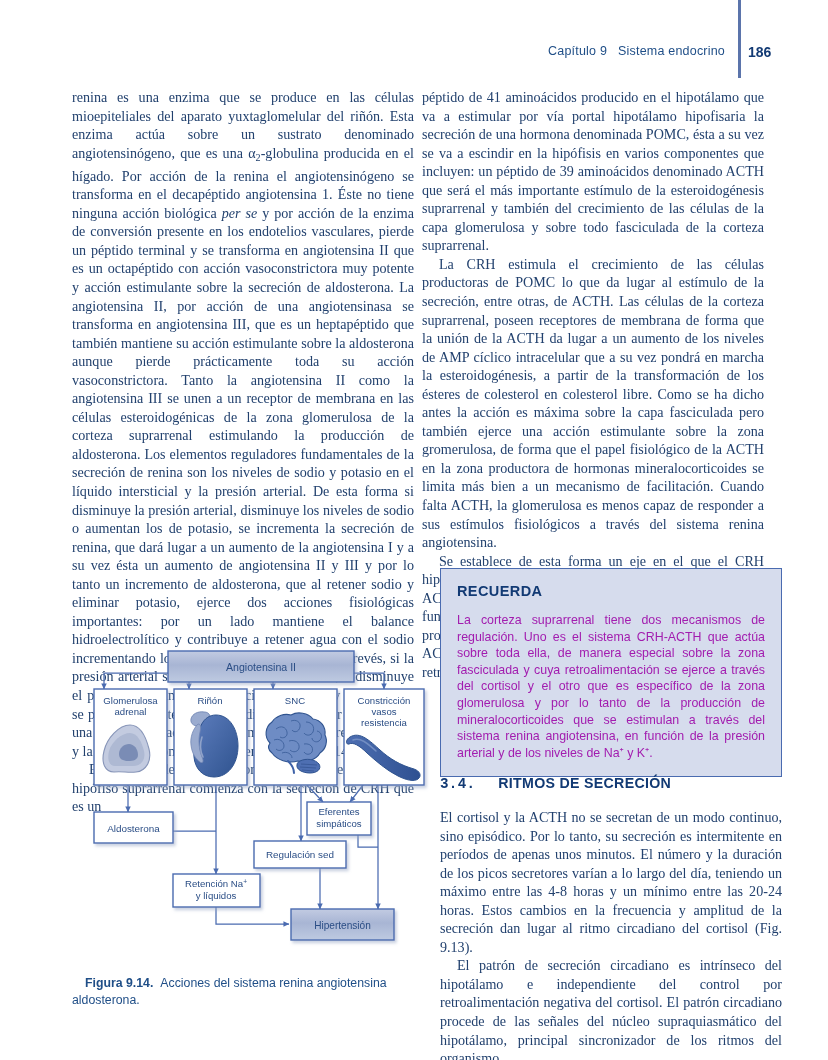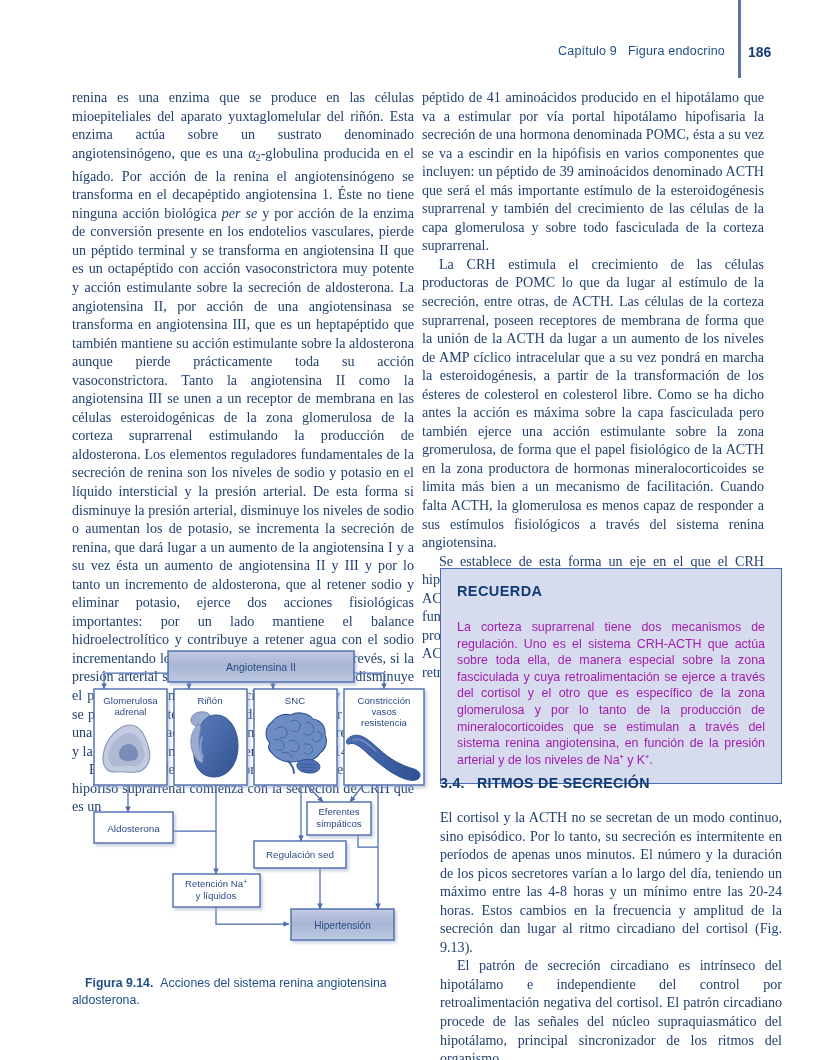--- a/index.html
+++ b/index.html
@@ -85,21 +85,21 @@
     background: #d6dced;
     border: 1.6px solid #4a6bb0;
     padding: 14px 16px 15px 16px;
   }
   #recuerda-title {
     font-family: "Liberation Sans", sans-serif;
     font-weight: bold;
     font-size: 14.5px;
     letter-spacing: .4px;
     color: #123a74;
-    margin-bottom: 20px;
+    margin-bottom: 13px;
   }
   #recuerda-body {
     font-family: "Liberation Sans", sans-serif;
     font-size: 12.4px;
     line-height: 16.6px;
     text-align: justify;
     color: #a21caf;
   }
 
   
@@ -107,21 +107,21 @@
     position: absolute;
     left: 440px;
     top: 775px;
     width: 342px;
     font-family: "Liberation Sans", sans-serif;
     font-weight: bold;
     font-size: 14.2px;
     letter-spacing: .3px;
     color: #123a74;
   }
-  #section-heading .num { margin-right: 12px; }
+  #section-heading .num { margin-right: 23px; font-family: Liberation Mono, monospace; }
 
   #after-heading {
     position: absolute;
     left: 440px;
     top: 808px;
     width: 342px;
   }
 
   
   #figure {
@@ -148,21 +148,21 @@
     margin-right: 7px;
     padding-left: 13px;
   }
 </style>
 </head>
 <body>
 
 <div id="running-head">
   <div id="head-rule"></div>
   <div id="head-text">
-    <span class="chap">Capítulo 9</span><span>Figura endocrino</span>
+    <span class="chap">Capítulo 9</span><span>Sistema endocrino</span>
   </div>
   <div id="page-number">186</div>
 </div>
 
 <div id="col-left" class="column">
   <p class="body">renina es una enzima que se produce en las células mioepiteliales del aparato yuxtaglomelular del riñón. Esta enzima actúa sobre un sustrato denominado angiotensinógeno, que es una α<span class="sub">2</span>-globulina producida en el hígado. Por acción de la renina el angiotensinógeno se transforma en el decapéptido angiotensina 1. Éste no tiene ninguna acción biológica <em>per se</em> y por acción de la enzima de conversión presente en los endotelios vasculares, pierde un péptido terminal y se transforma en angiotensina II que es un octapéptido con acción vasoconstrictora muy potente y acción estimulante sobre la secreción de aldosterona. La angiotensina II, por acción de una angiotensinasa se transforma en angiotensina III, que es un heptapéptido que también mantiene su acción estimulante sobre la aldosterona aunque pierde prácticamente toda su acción vasoconstrictora. Tanto la angiotensina II como la angiotensina III se unen a un receptor de membrana en las células esteroidogénicas de la zona glomerulosa de la corteza suprarrenal estimulando la producción de aldosterona. Los elementos reguladores fundamentales de la secreción de renina son los niveles de sodio y potasio en el líquido intersticial y la presión arterial. De esta forma si disminuye la presión arterial, disminuye los niveles de sodio o aumentan los de potasio, se incrementa la secreción de renina, que dará lugar a un aumento de la angiotensina I y a su vez ésta un aumento de angiotensina II y III y por lo tanto un incremento de aldosterona, que al retener sodio y eliminar potasio, ejerce dos acciones fisiológicas importantes: por un lado mantiene el balance hidroelectrolítico y contribuye a retener agua con el sodio incrementando los niveles de presión arterial. Al revés, si la presión arterial sube, sube el sodio intersticial, o disminuye el potasio, disminuye la secreción de renina y entonces no se produce aldosterona y el sodio se pierde por la orina con una cierta cantidad de agua disminuyendo la presión arterial y la concentración de sodio intersticial (Fig. 9.14).</p>
   <p class="body indent">En el caso de los glucocorticoides, el eje hipotálamo hipófiso suprarrenal comienza con la secreción de CRH que es un</p>
 </div>
 
 <div id="col-right" class="column">

